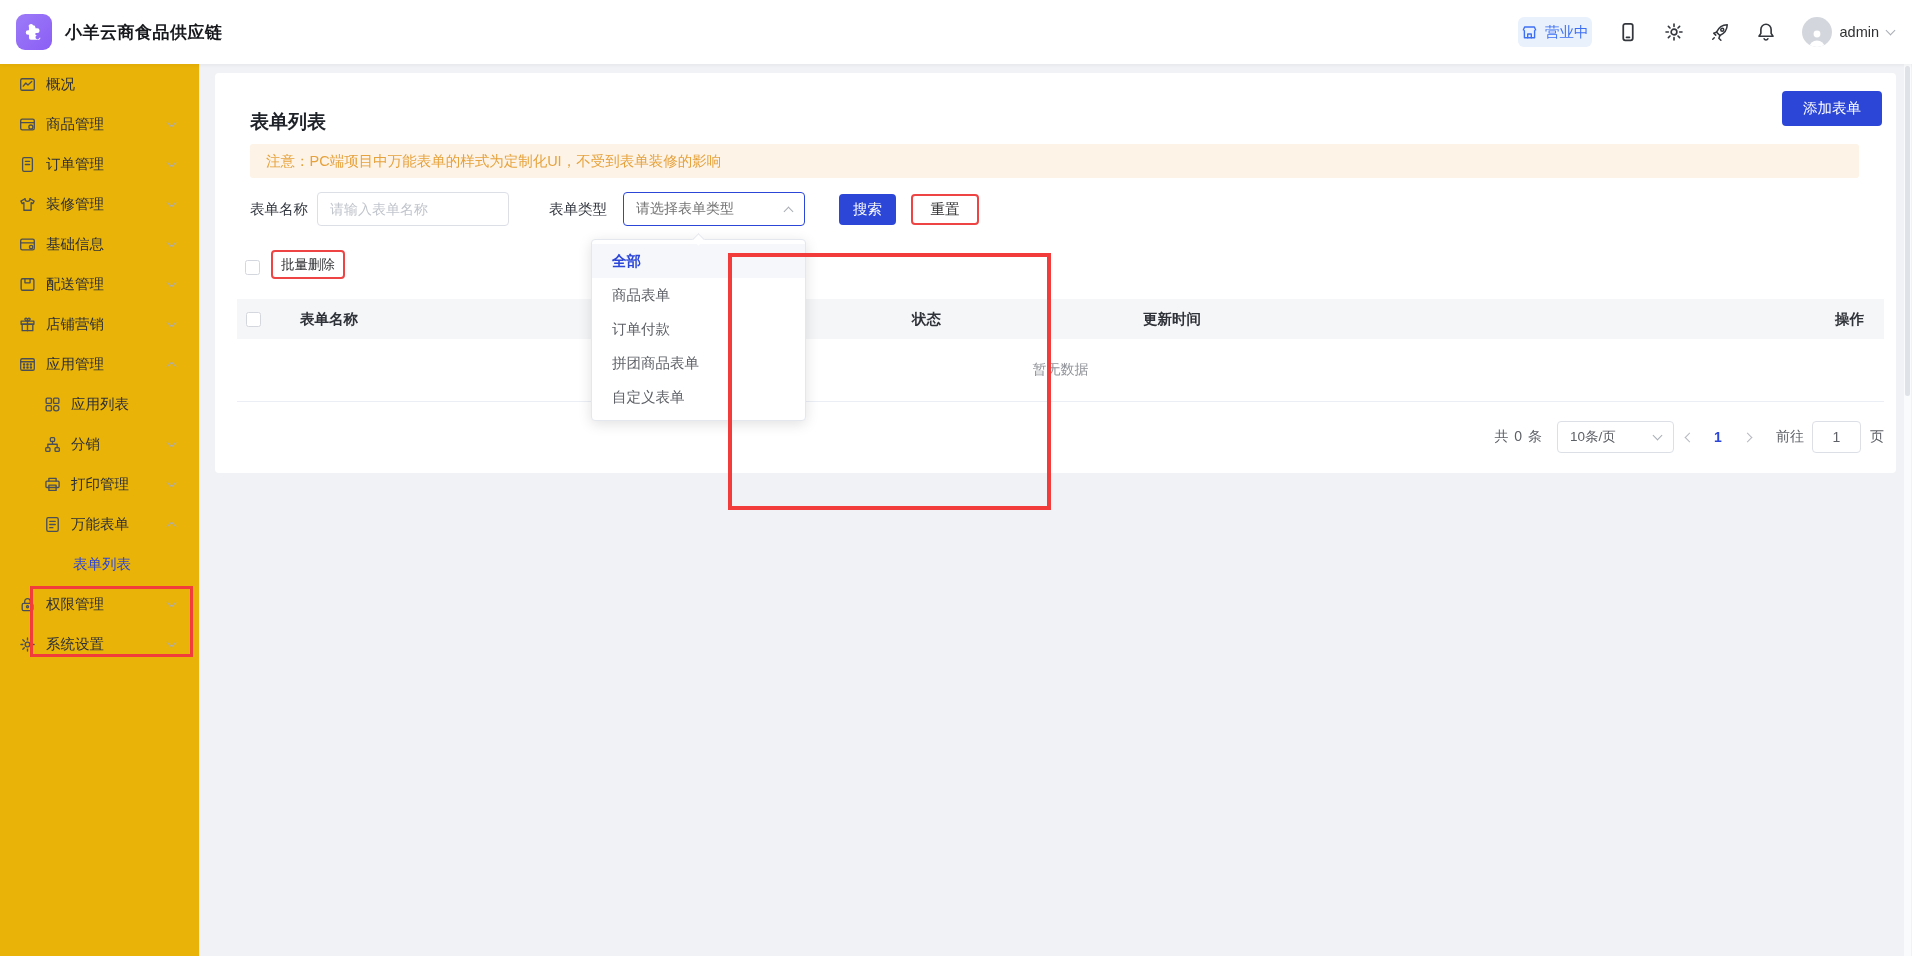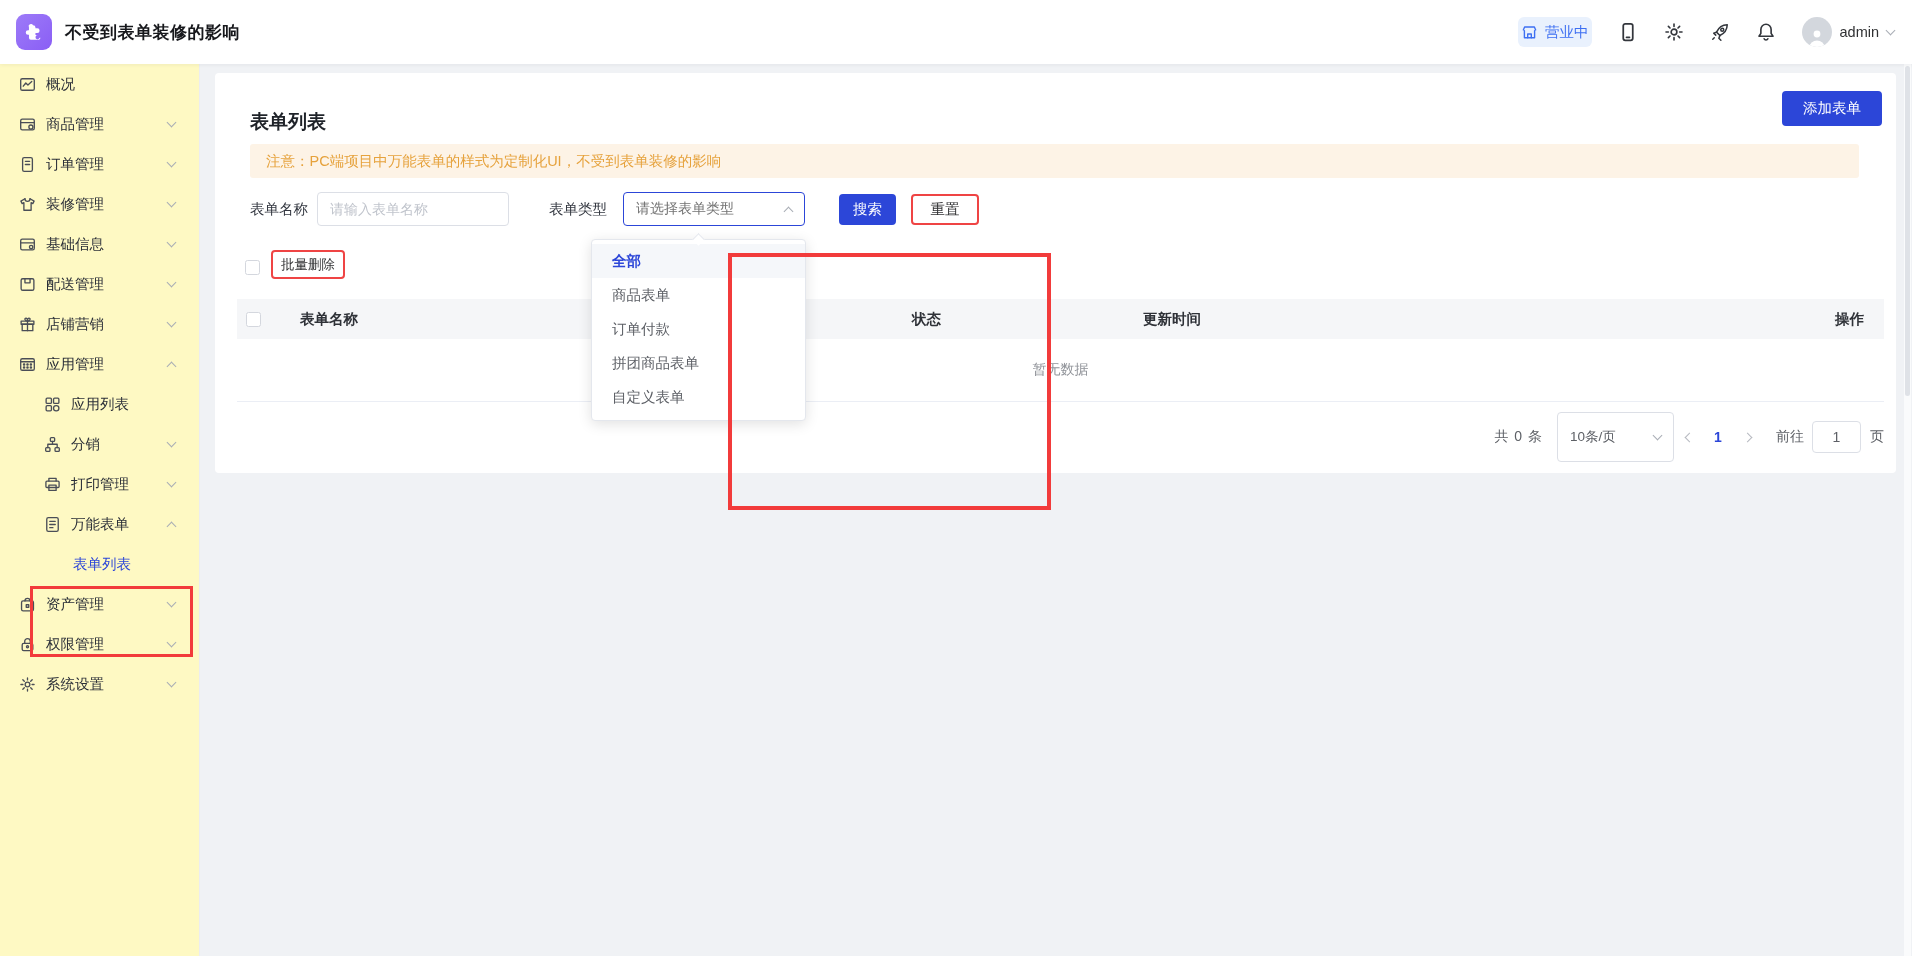--- a/index.html
+++ b/index.html
@@ -22,21 +22,21 @@
   .avatar { width:30px; height:30px; border-radius:50%; background:#d3d7dd; display:flex; align-items:flex-end; justify-content:center; overflow:hidden; }
   .user-name { font-size:14.5px; color:#303133; }
 
   .chev { display:inline-block; width:7px; height:7px; border-right:1.4px solid #a9adb5; border-bottom:1.4px solid #a9adb5; flex:none; }
   .chev.down { transform:rotate(45deg); margin-top:-3px; }
   .chev.up   { transform:rotate(-135deg); margin-top:4px; }
   .chev.left { transform:rotate(135deg); }
   .chev.right{ transform:rotate(-45deg); }
 
   
-  .sidebar { position:absolute; left:0; top:64px; width:200px; height:892px; background:#fef9c3;
+  .sidebar { position:absolute; left:0; top:64px; width:200px; height:892px; background:#eab308;
              border-right:1px solid #ecedf0; z-index:20; }
   .si { display:flex; align-items:center; height:40px; font-size:14.5px; color:#2b2f38; cursor:pointer; }
   .si .ico { width:17px; height:17px; margin-left:19px; margin-right:10px; color:#4a4e57; flex:none; display:flex; }
   .si.sub .ico { margin-left:44px; }
   .si .lbl { white-space:nowrap; }
   .si .chev { margin-left:auto; margin-right:24px; }
   .si.leaf2 .lbl { margin-left:73px; }
   .si.active .lbl { color:var(--primary,#2c46d8); }
   svg.ic { width:100%; height:100%; fill:none; stroke:currentColor; stroke-width:1.25; stroke-linecap:round; stroke-linejoin:round; }
 
@@ -82,21 +82,21 @@
   .th-name { width:612px; }
   .th-status { width:231px; }
   .th-time { flex:1; }
   .th-op { width:90px; text-align:right; padding-right:20px; }
   .empty-row { position:absolute; left:22px; top:266px; width:1647px; height:63px; border-bottom:1px solid #ebeef5;
                display:flex; align-items:center; justify-content:center; font-size:14px; color:#909399; }
 
   
   .pager { position:absolute; right:12px; top:348px; height:32px; display:flex; align-items:center; font-size:14px; color:#5d6066; }
   .pager .total { margin-right:14px; letter-spacing:1px; }
-  .size-select { position:static; width:117px; height:50px; border:1px solid #dcdfe6; color:#5d6066; }
+  .size-select { position:static; width:117px; height:32px; border:1px solid #dcdfe6; color:#5d6066; }
   .size-select .txt { font-size:13.5px; }
   .size-select .chev { margin-left:auto; }
   .pg-arrow { width:30px; height:32px; display:flex; align-items:center; justify-content:center; cursor:pointer; }
   .pg-arrow .chev { border-color:#b6b9c0; }
   .pg-num { width:28px; text-align:center; color:var(--primary,#2c46d8); font-weight:700; cursor:pointer; }
   .goto-label { margin:0 8px 0 14px; }
   .goto-input { position:static; width:49px; height:32px; text-align:center; padding:0 4px; color:#5d6066; }
   .page-unit { margin-left:9px; }
 
   
@@ -113,21 +113,21 @@
 
 <div class="app">
 
   <header class="topbar">
     <div class="brand">
       <span class="logo">
         <svg width="22" height="22" viewBox="0 0 24 24">
             <path fill="#fff" d="M11 4.5a2.6 2.6 0 0 1 2.6 2.6v.9h2a2.5 2.5 0 1 1 0 5h-2v2.4h2.3a2.3 2.3 0 1 0 2.2 3H19a2 2 0 0 1-2 2H8.5a2 2 0 0 1-2-2v-3.4h-1a2.5 2.5 0 1 1 0-5h1V7.1A2.6 2.6 0 0 1 11 4.5z"></path>
           </svg>
       </span>
-      <span class="brand-name">不受到表单装修的影响</span>
+      <span class="brand-name">小羊云商食品供应链</span>
     </div>
     <div class="topbar-right">
       <div class="shop-badge">
         <span style="display:flex;">
           <svg class="ic" width="17" height="17" viewBox="0 0 16 16" style="stroke-width:1.3;">
               <path d="M2.2 5.6 L3.4 2.8 h9.2 L13.8 5.6"></path>
               <path d="M3.2 6.2 v6.8 h9.6 V6.2"></path>
               <path d="M6.3 13 v-3.6 h3.4 V13"></path>
             </svg>
         </span>
@@ -308,31 +308,20 @@
         </span>
       <span class="lbl">万能表单</span>
       <span class="chev up"></span>
     </div>
     <div class="si leaf2 active">
       <span class="lbl">表单列表</span>
     </div>
     <div class="si">
       <span class="ico">
           <svg class="ic" viewBox="0 0 16 16">
-            <rect x="2.4" y="4.6" width="11.2" height="9.4" rx="1.5"></rect>
-            <path d="M5.6 4.6 a2.4 2.4 0 0 1 4.8 0"></path>
-            <path d="M6.8 8.2 h2.4 v2.4 h-2.4 z"></path>
-          </svg>
-        </span>
-      <span class="lbl">资产管理</span>
-      <span class="chev down"></span>
-    </div>
-    <div class="si">
-      <span class="ico">
-          <svg class="ic" viewBox="0 0 16 16">
             <rect x="3" y="7" width="10" height="6.8" rx="1.4"></rect>
             <path d="M5.4 7 V5 a2.6 2.6 0 0 1 5.2 0 v2"></path>
             <circle cx="8" cy="10.2" r="1"></circle>
           </svg>
         </span>
       <span class="lbl">权限管理</span>
       <span class="chev down"></span>
     </div>
     <div class="si">
       <span class="ico">

